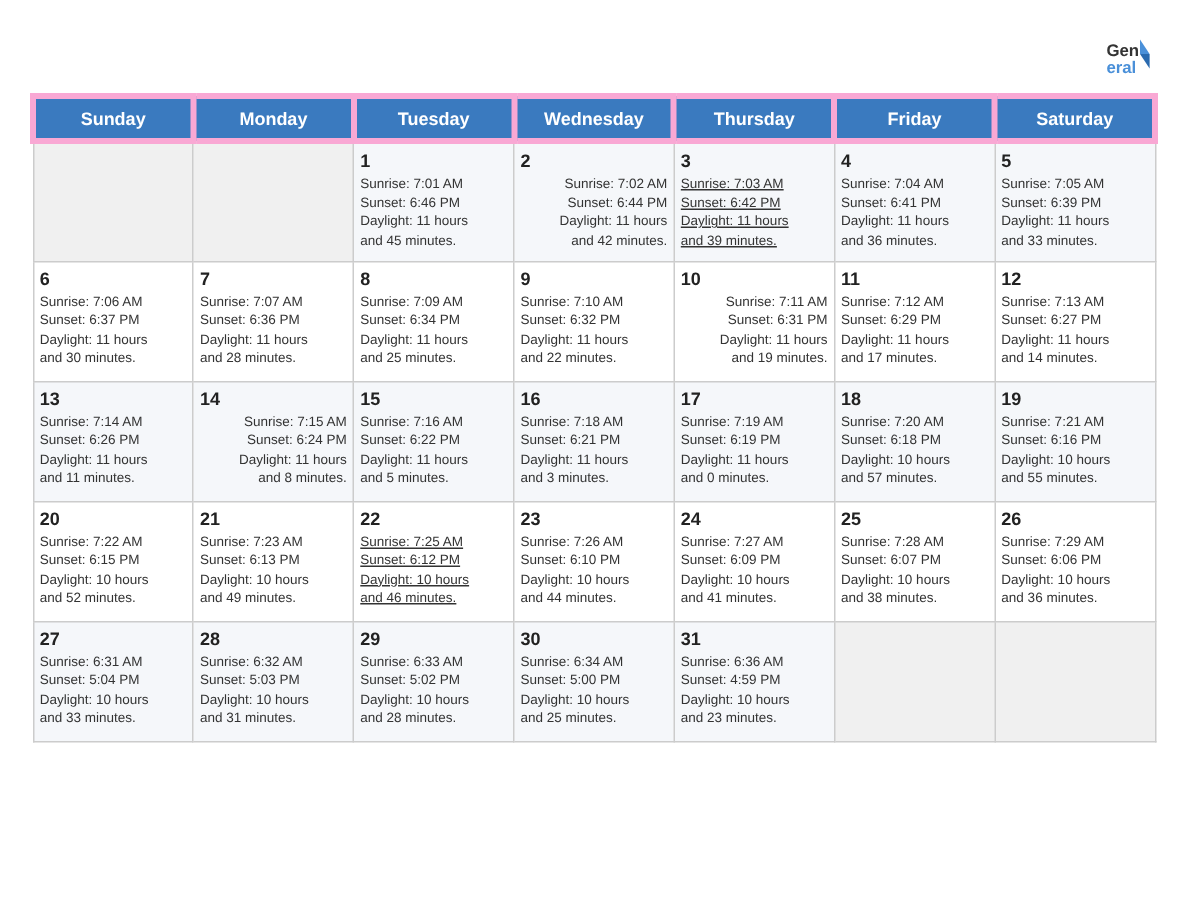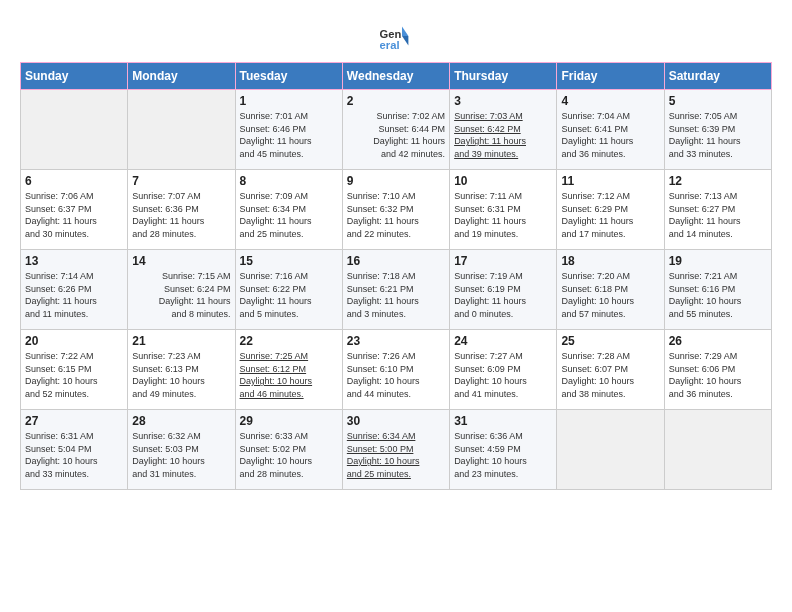--- a/index.html
+++ b/index.html
@@ -5,21 +5,21 @@
     * { box-sizing: border-box; margin: 0; padding: 0; }
     body {
       font-family: Arial, sans-serif;
       background: #fff;
       width: 792px;
       min-height: 612px;
       padding: 20px;
     }
     .header {
       display: flex;
-      justify-content: center;
+      justify-content: flex-end;
       align-items: flex-start;
       margin-bottom: 10px;
     }
     .logo {
       display: flex;
       align-items: center;
       gap: 4px;
     }
     .logo-icon {
       width: 32px;
@@ -41,22 +41,22 @@
       width: 100%;
       border-collapse: collapse;
       table-layout: fixed;
     }
     thead tr th {
       background-color: #3a7abf;
       color: white;
       font-size: 12px;
       font-weight: bold;
       padding: 6px 4px;
-      text-align: left;
-      border: 1px solid #f9a8d4;
+      text-align: center;
+      border: 4px solid #f9a8d4;
     }
     tbody tr td {
       border: 1px solid #ccc;
       vertical-align: top;
       padding: 4px;
       font-size: 9.5px;
       color: #333;
       height: 80px;
       background: #fff;
     }
@@ -180,21 +180,21 @@
         </td>
         <td>
           <span class="day-number">9</span>
           <div class="day-info" style="white-space: pre-line;">Sunrise: 7:10 AM
 Sunset: 6:32 PM
 Daylight: 11 hours
 and 22 minutes.</div>
         </td>
         <td>
           <span class="day-number">10</span>
-          <div class="day-info" style="white-space: pre-line;">Sunrise: 7:11 AM
+          <div class="day-info" style="white-space: pre-line; text-align: right;">Sunrise: 7:11 AM
 Sunset: 6:31 PM
 Daylight: 11 hours
 and 19 minutes.</div>
         </td>
         <td>
           <span class="day-number">11</span>
           <div class="day-info" style="white-space: pre-line;">Sunrise: 7:12 AM
 Sunset: 6:29 PM
 Daylight: 11 hours
 and 17 minutes.</div>
@@ -326,21 +326,21 @@
         </td>
         <td>
           <span class="day-number">29</span>
           <div class="day-info" style="white-space: pre-line;">Sunrise: 6:33 AM
 Sunset: 5:02 PM
 Daylight: 10 hours
 and 28 minutes.</div>
         </td>
         <td>
           <span class="day-number">30</span>
-          <div class="day-info" style="white-space: pre-line; text-decoration: underline;">Sunrise: 6:34 AM
+          <div class="day-info" style="white-space: pre-line;">Sunrise: 6:34 AM
 Sunset: 5:00 PM
 Daylight: 10 hours
 and 25 minutes.</div>
         </td>
         <td>
           <span class="day-number">31</span>
           <div class="day-info" style="white-space: pre-line;">Sunrise: 6:36 AM
 Sunset: 4:59 PM
 Daylight: 10 hours
 and 23 minutes.</div>

